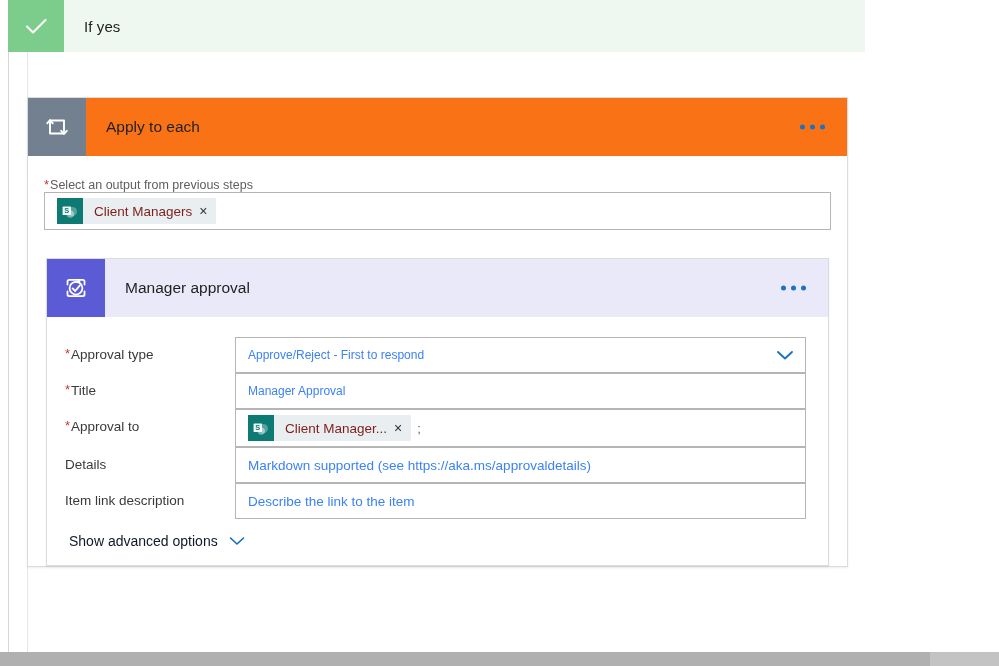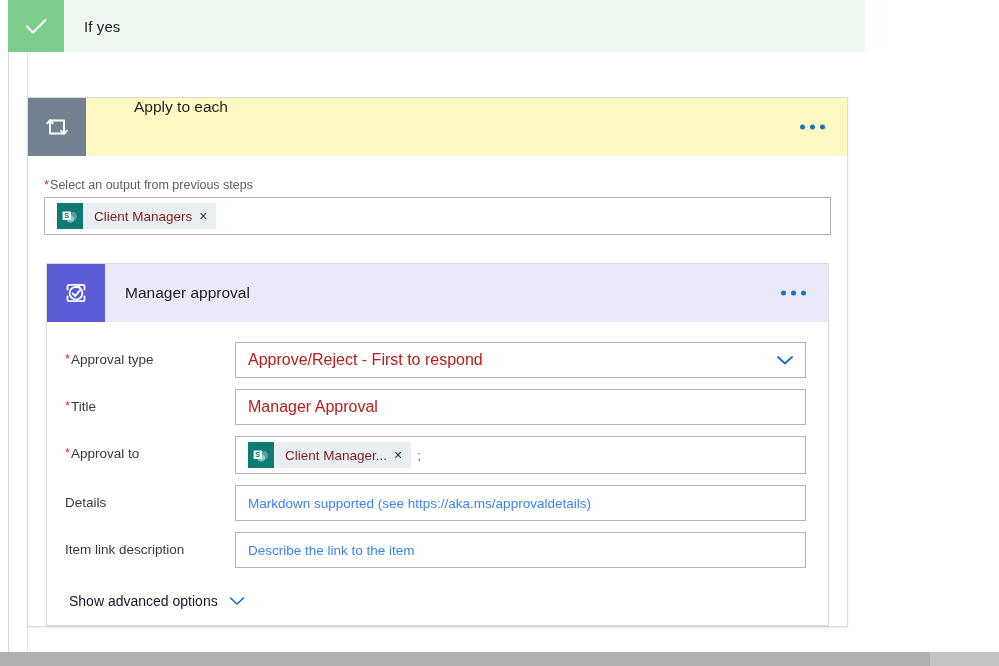--- a/index.html
+++ b/index.html
@@ -75,24 +75,24 @@
     left: 27px;
     top: 97px;
     width: 821px;
     background: #ffffff;
     border: 1px solid #dcdcdc;
     box-shadow: 0 1px 2px rgba(0,0,0,.08);
     box-sizing: border-box;
   }
   #apply-header {
     height: 58px;
-    background: #fef9c3;
-    display: flex;
+    background: #f97316;
+    display: flex;
+    align-items: center;
     position: relative;
-    gap: 28px;
   }
   #apply-iconbox {
     width: 58px;
     height: 58px;
     flex: 0 0 58px;
     background: #73808f;
     display: flex;
     align-items: center;
     justify-content: center;
   }
@@ -126,21 +126,20 @@
     font-size: 13px;
     vertical-align: top;
     line-height: 1;
     margin-right: 1px;
   }
   #select-output-label {
     font-size: 12.5px;
     color: #605e5c;
     padding-left: 16px;
     display: block;
-    margin-bottom: 5px;
   }
   #select-output-field {
     margin: 0 16px 0 16px;
     height: 38px;
     border: 1px solid #b5b5b5;
     background: #fff;
     display: flex;
     align-items: center;
     box-sizing: border-box;
   }
@@ -208,21 +207,20 @@
     font-size: 15.5px;
     color: #201f1e;
     padding-left: 20px;
   }
   #approval-body {
     padding: 20px 0 0 0;
   }
   .field-row {
     display: flex;
     align-items: flex-start;
-    margin-bottom: 11px;
     padding: 0 22px 0 18px;
   }
   .field-label {
     width: 170px;
     flex: 0 0 170px;
     font-size: 13.5px;
     color: #3b3a39;
     padding-top: 10px;
     line-height: 1.2;
   }
@@ -230,22 +228,22 @@
     flex: 1;
     border: 1px solid #b5b5b5;
     background: #fff;
     min-height: 36px;
     box-sizing: border-box;
     display: flex;
     align-items: center;
     position: relative;
   }
   .field-value {
-    font-size: 16px;
-    color: #b91c1c;
+    font-size: 12px;
+    color: #3b82f6;
     padding-left: 12px;
   }
   .field-placeholder {
     font-size: 13.5px;
     color: #3b82f6;
     padding-left: 12px;
   }
   .chevron-btn {
     position: absolute;
     right: 10px;

